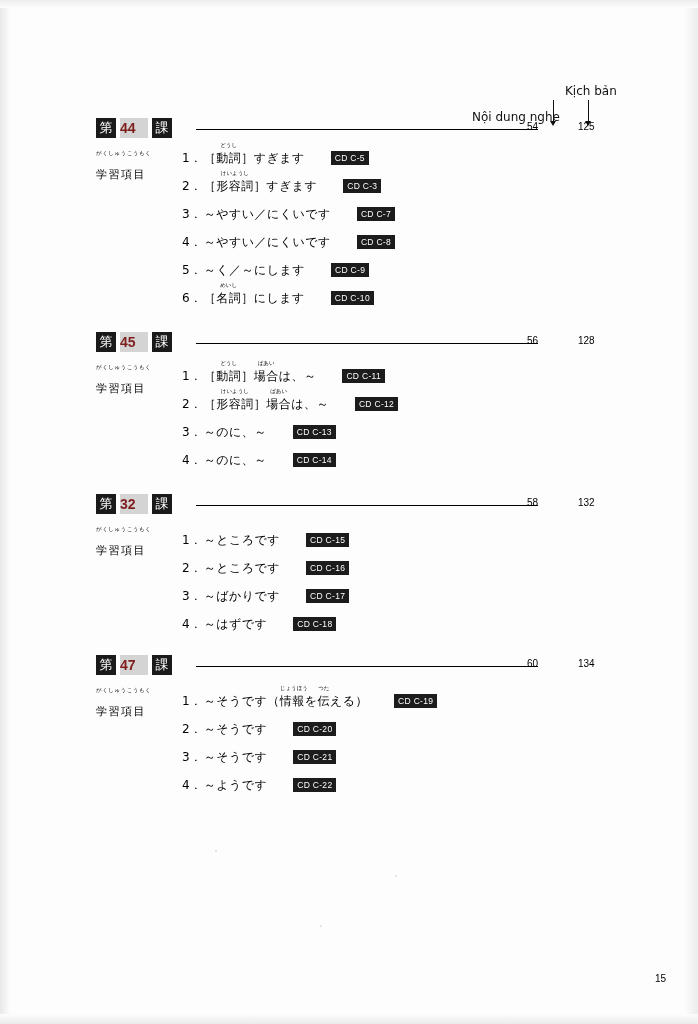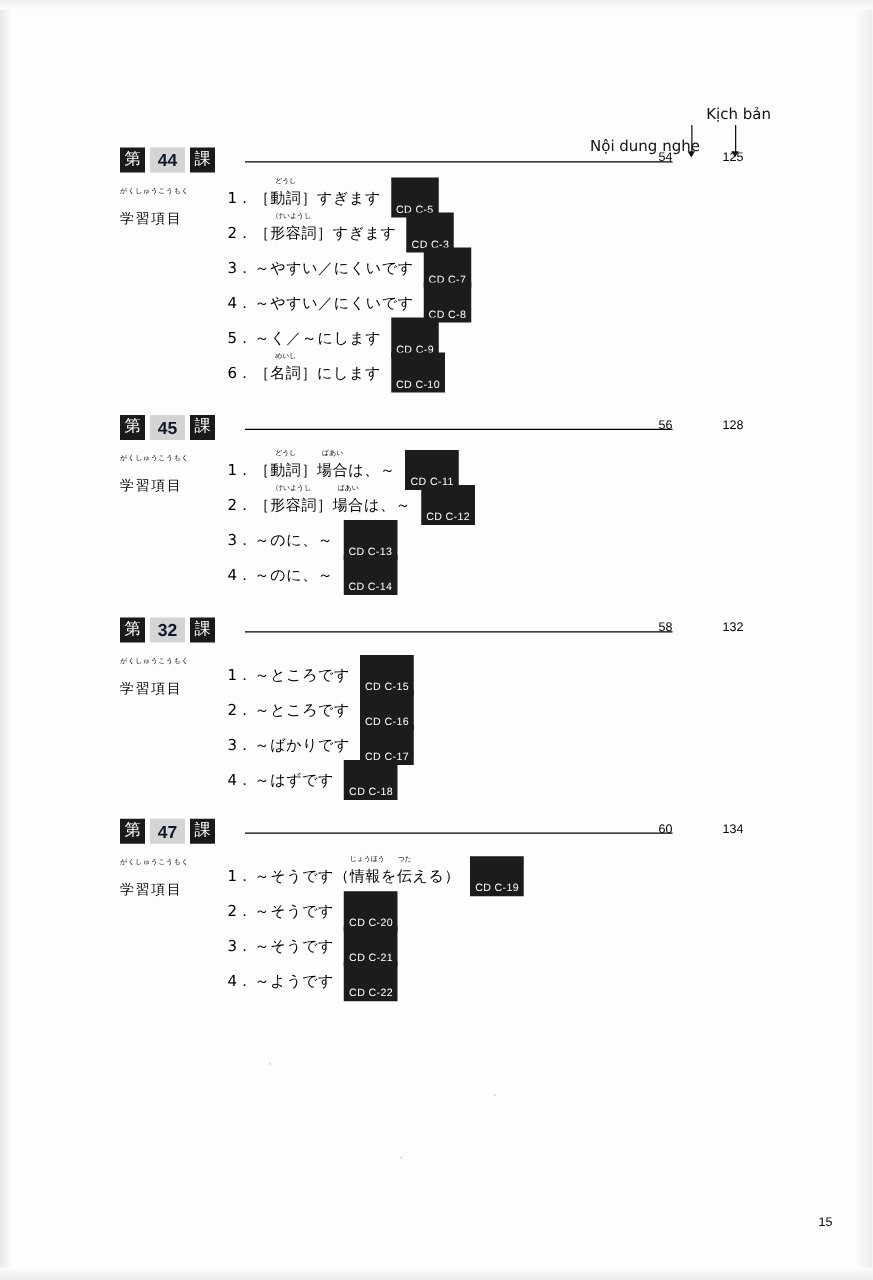--- a/index.html
+++ b/index.html
@@ -106,25 +106,24 @@
   }
   .kanji-box.dai { left: 96px; top: 0; }
   .kanji-box.ka  { left: 152px; top: 0; }
   .num-box {
     position: absolute;
     left: 120px;
     top: 0;
     width: 28px;
     height: 20px;
     background: #d4d4d4;
-    color: #0f172a;
+    color: #7f1d1d;
     font-size: 14px;
     font-weight: bold;
     line-height: 20px;
-    text-align: center;
     font-family: "Liberation Sans", sans-serif;
   }
   .rule {
     position: absolute;
     left: 196px;
     top: 11px;
     width: 342px;
     height: 1px;
     background: #000;
   }
@@ -209,22 +208,22 @@
     line-height: 6px;
     font-family: "DejaVu Sans", sans-serif;
     letter-spacing: 0;
   }
   .cd-tag {
     display: inline-block;
     background: #1c1c1c;
     color: #ffffff;
     font-size: 8.5px;
     font-family: "Liberation Sans", sans-serif;
-    padding: 20px 4px 2px 4px;
-    margin-left: 8px;
+    padding: 2px 4px 2px 4px;
+    margin-left: 26px;
     letter-spacing: 0.3px;
     line-height: 10px;
     vertical-align: middle;
   }
   .page-number {
     position: absolute;
     right: 32px;
     bottom: 40px;
     font-size: 10px;
     font-weight: normal;

